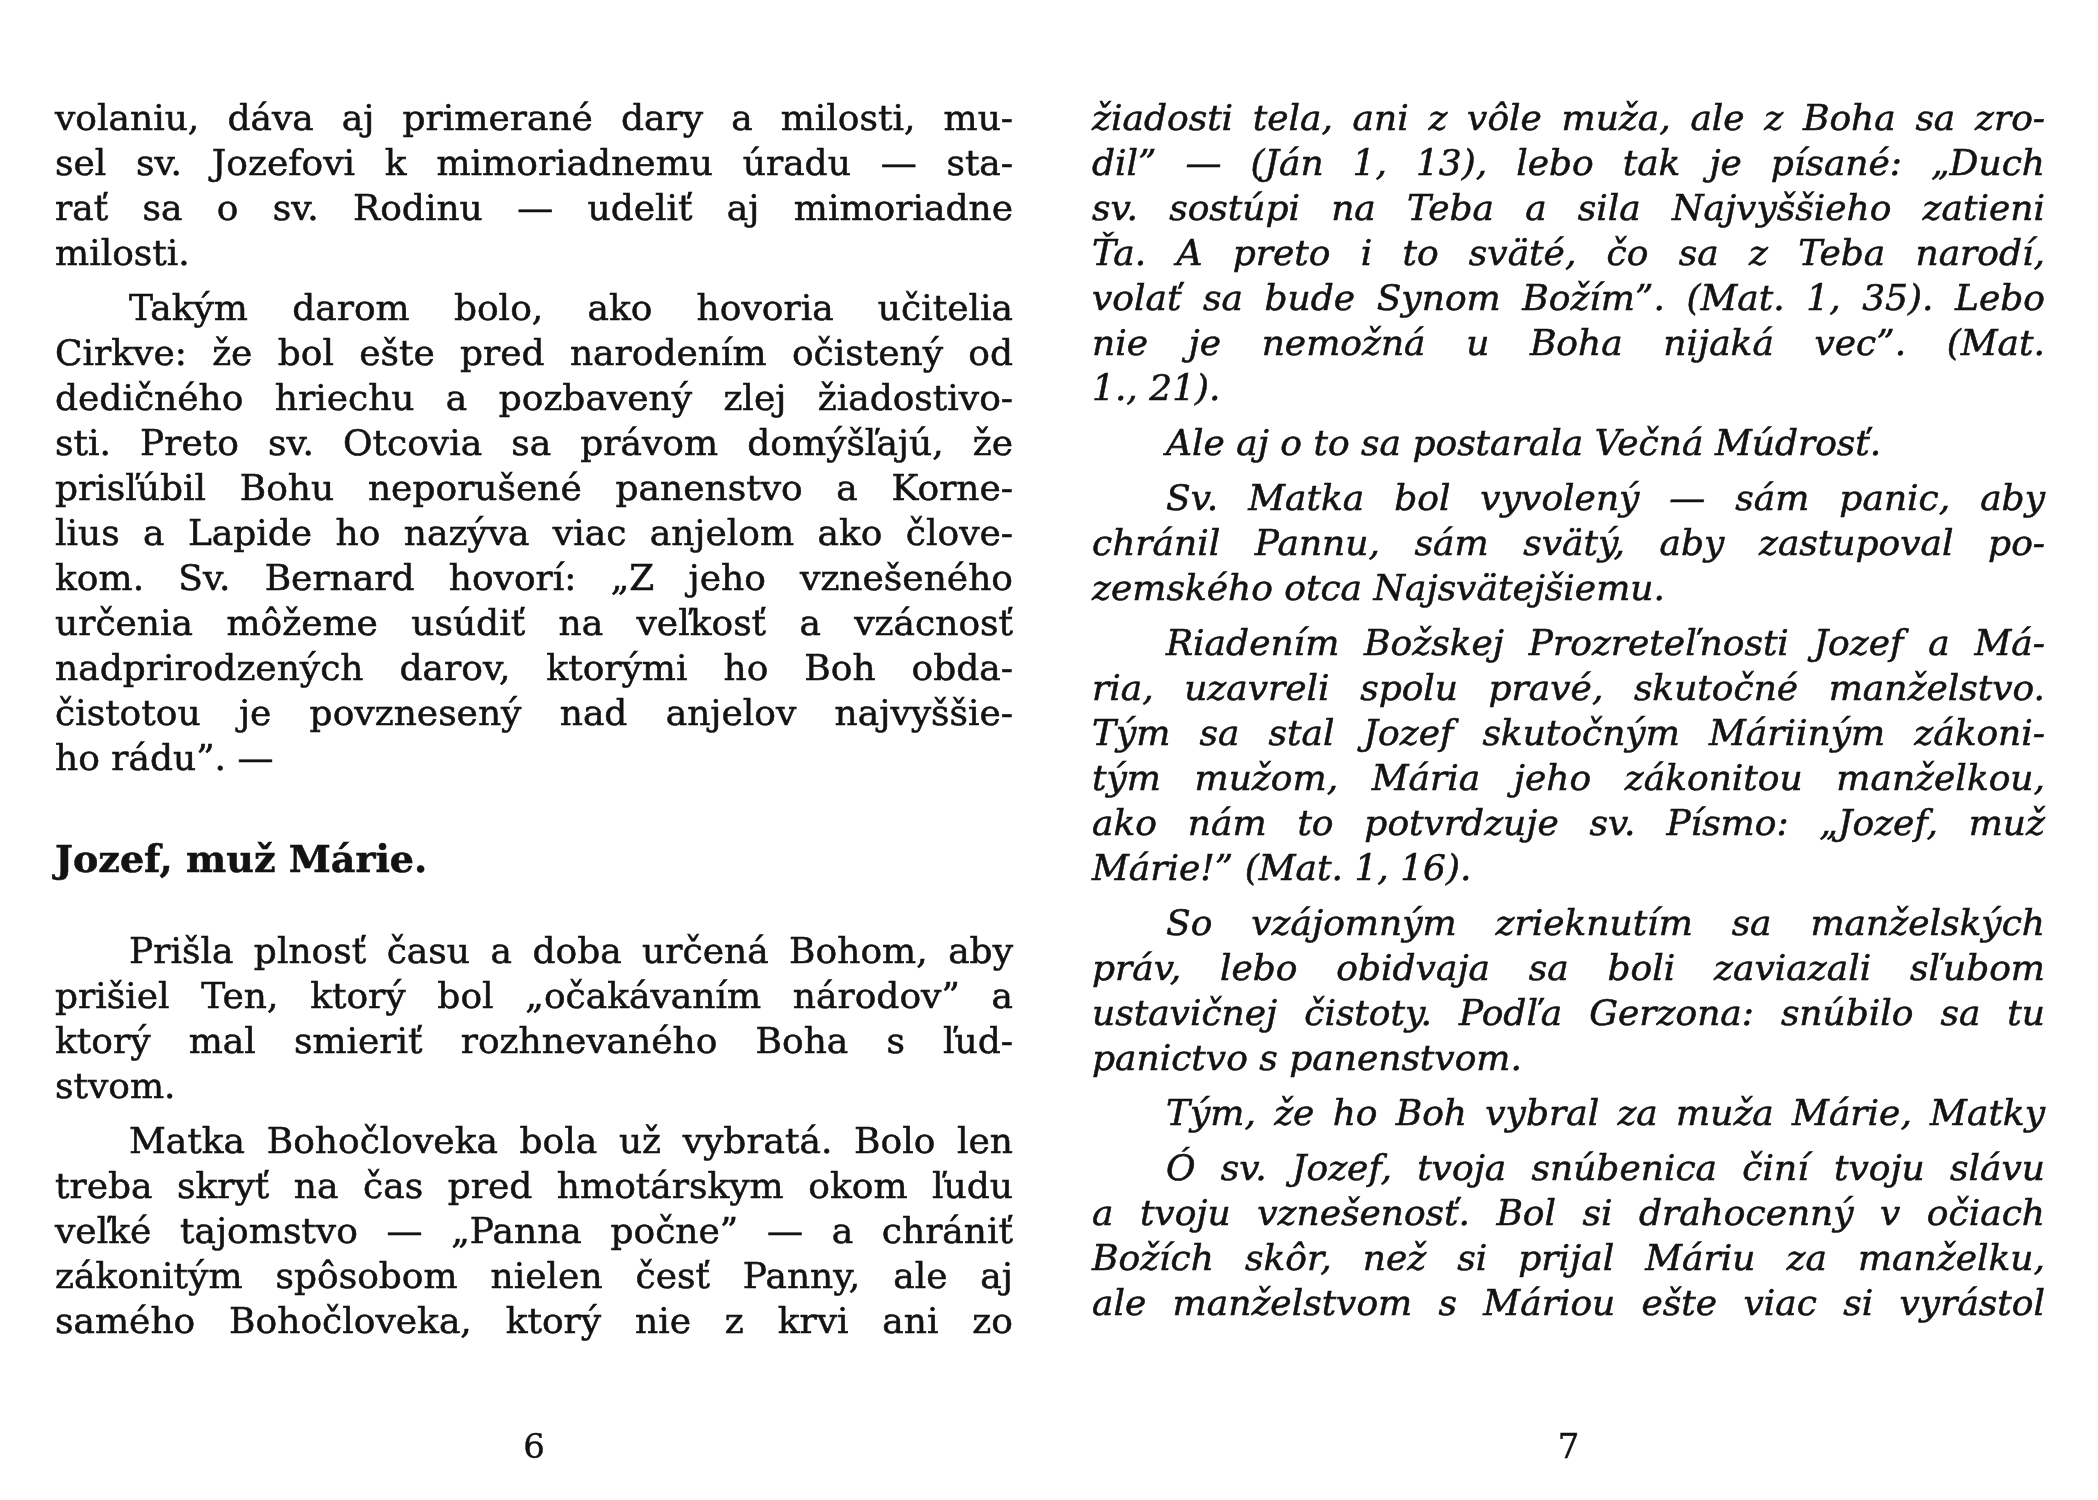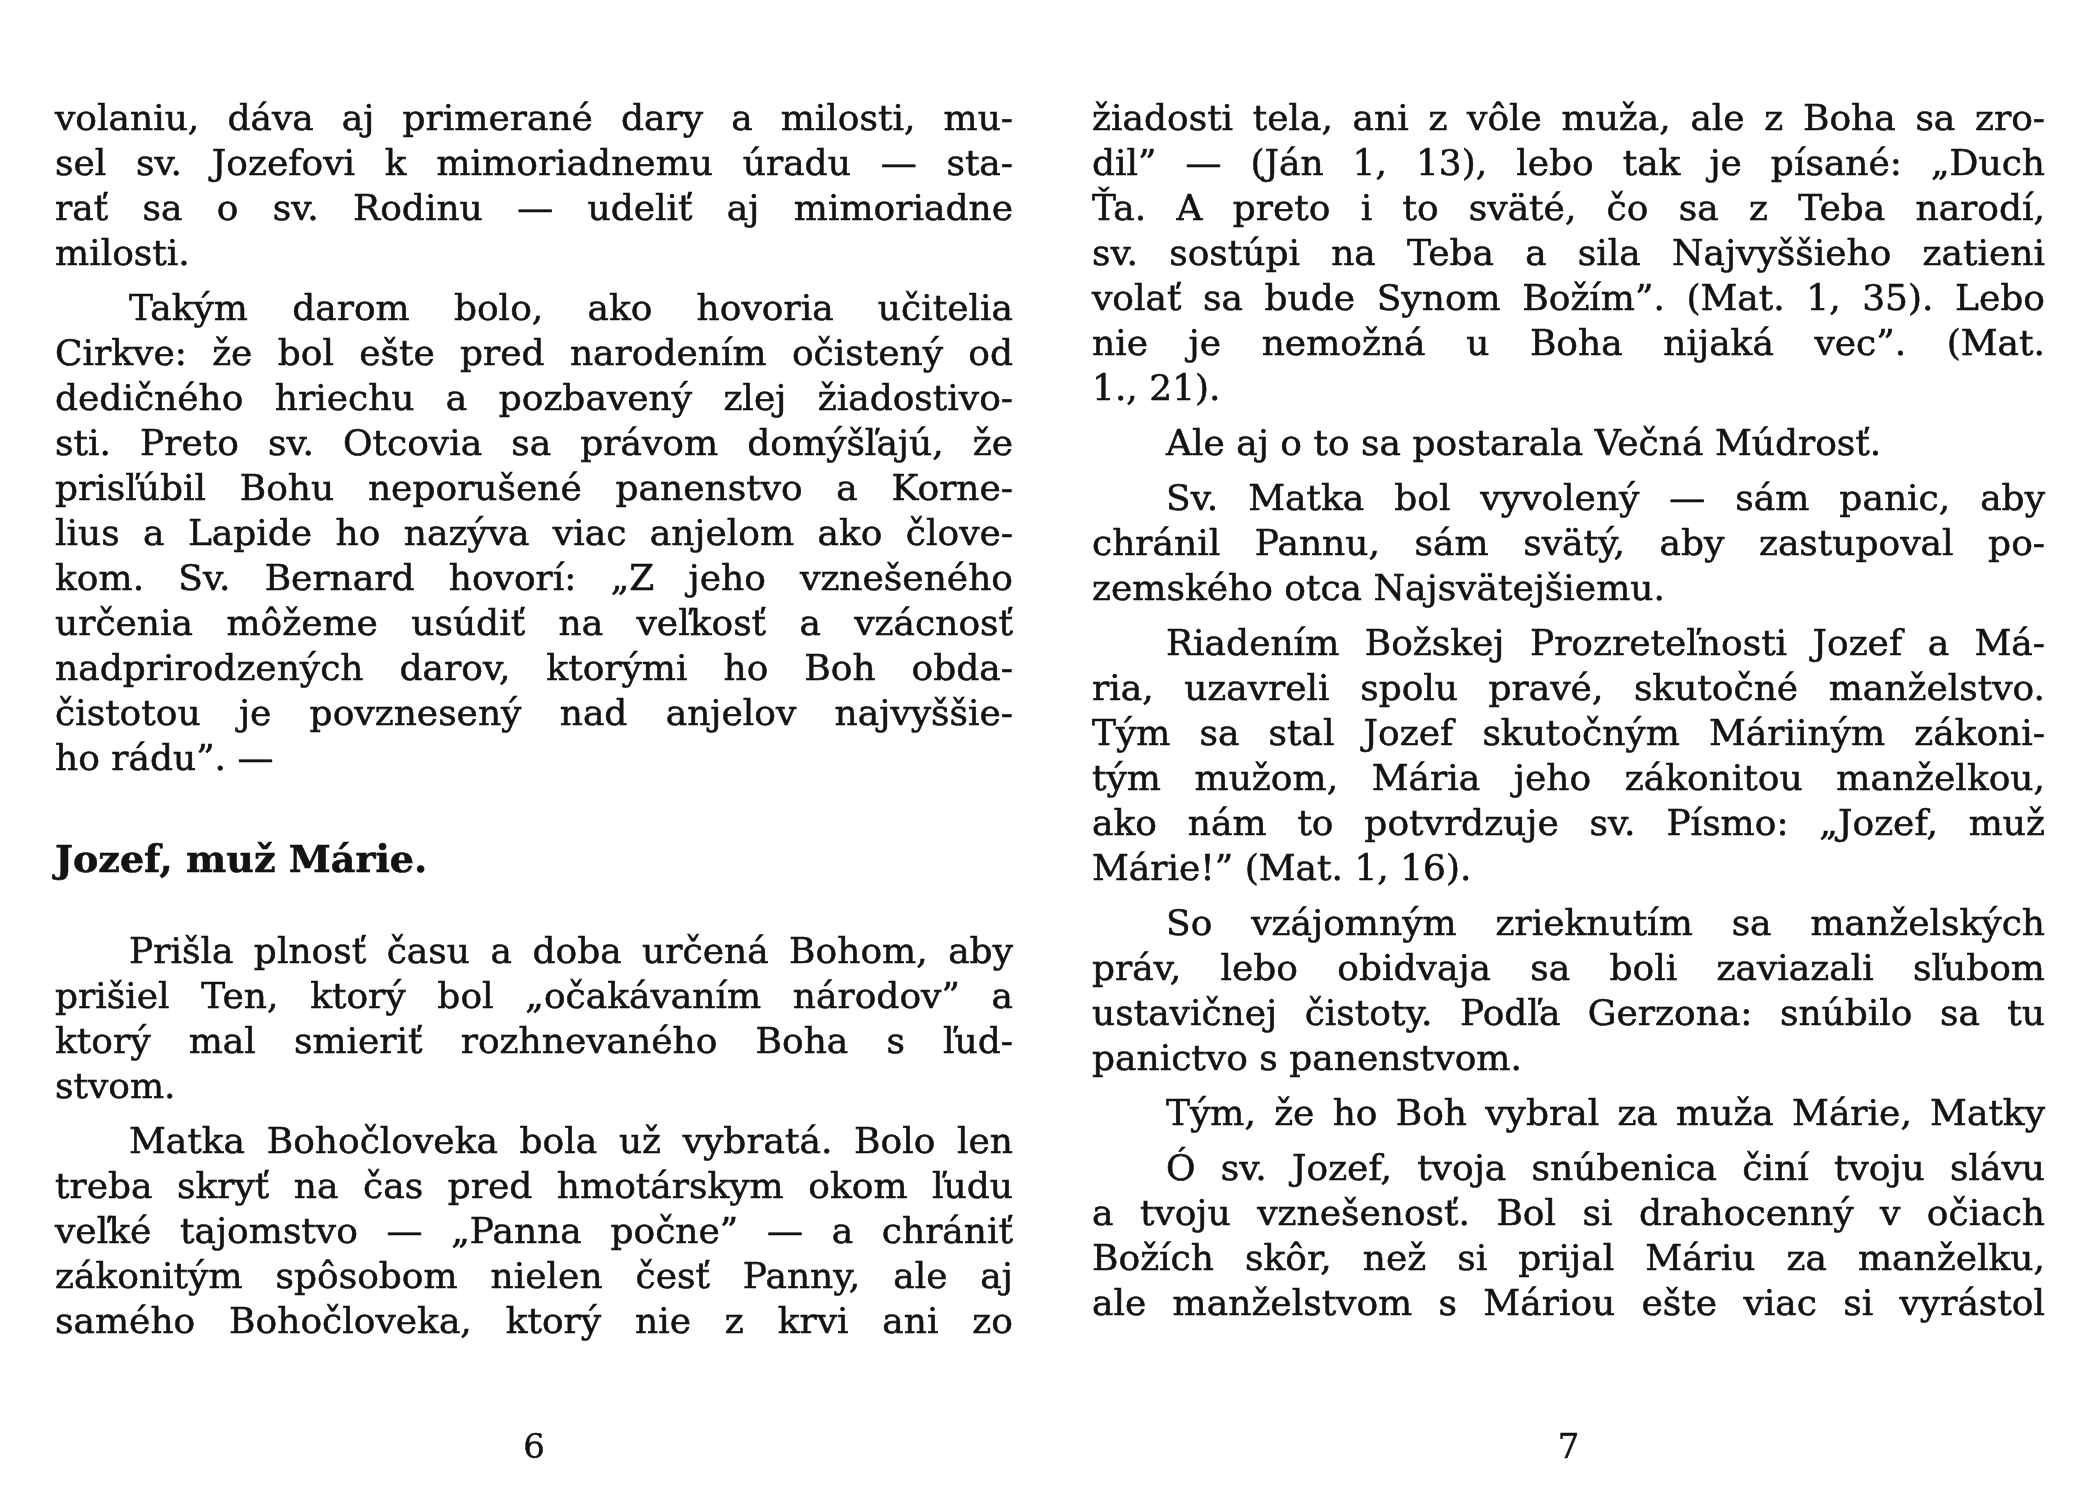--- a/index.html
+++ b/index.html
@@ -14,21 +14,21 @@
     font-family: "DejaVu Serif", serif;
     position: relative;
     overflow: hidden;
   }
   .page {
     position: absolute;
     top: 88px;
     -webkit-text-stroke: 0.55px #131313;
   }
   #page-left  { left: 55px;  width: 958px; }
-  #page-right { left: 1092px; width: 953px; }
+  #page-right { left: 1092px; width: 953px; font-style: italic; }
 
   .para {
     margin: 7px 0 10px 0;
   }
   .line {
     font-size: 36px;
     line-height: 45px;
     white-space: normal;
     hyphens: none;
   }
@@ -95,22 +95,22 @@
       <div class="line j">veľké tajomstvo — „Panna počne” — a chrániť</div>
       <div class="line j">zákonitým spôsobom nielen česť Panny, ale aj</div>
       <div class="line j">samého Bohočloveka, ktorý nie z krvi ani zo</div>
     </div>
   </div>
 
 <div class="page" id="page-right">
     <div class="para">
       <div class="line j">žiadosti tela, ani z vôle muža, ale z Boha sa zro-</div>
       <div class="line j">dil” — (Ján 1, 13), lebo tak je písané: „Duch</div>
+      <div class="line j">sv. sostúpi na Teba a sila Najvyššieho zatieni</div>
       <div class="line j">Ťa. A preto i to sväté, čo sa z Teba narodí,</div>
-      <div class="line j">sv. sostúpi na Teba a sila Najvyššieho zatieni</div>
       <div class="line j">volať sa bude Synom Božím”. (Mat. 1, 35). Lebo</div>
       <div class="line j">nie je nemožná u Boha nijaká vec”. (Mat.</div>
       <div class="line">1., 21).</div>
     </div>
     <div class="para indent">
       <div class="line">Ale aj o to sa postarala Večná Múdrosť.</div>
     </div>
     <div class="para indent">
       <div class="line j">Sv. Matka bol vyvolený — sám panic, aby</div>
       <div class="line j">chránil Pannu, sám svätý, aby zastupoval po-</div>

